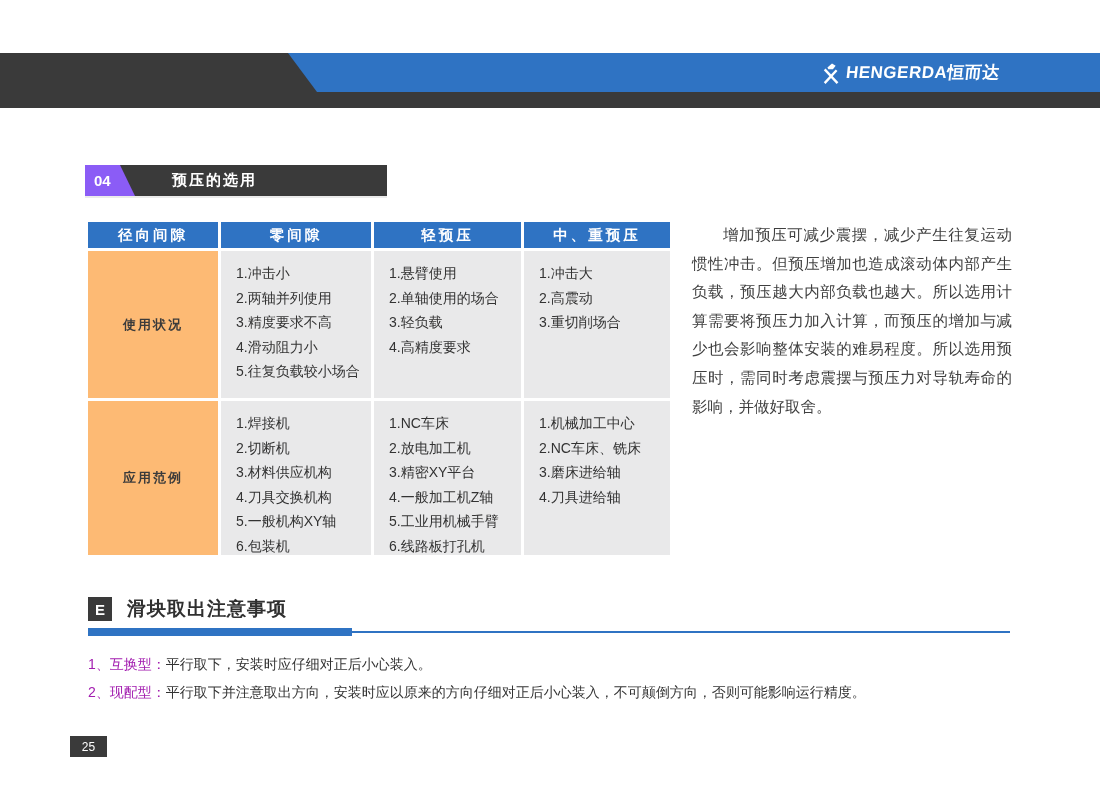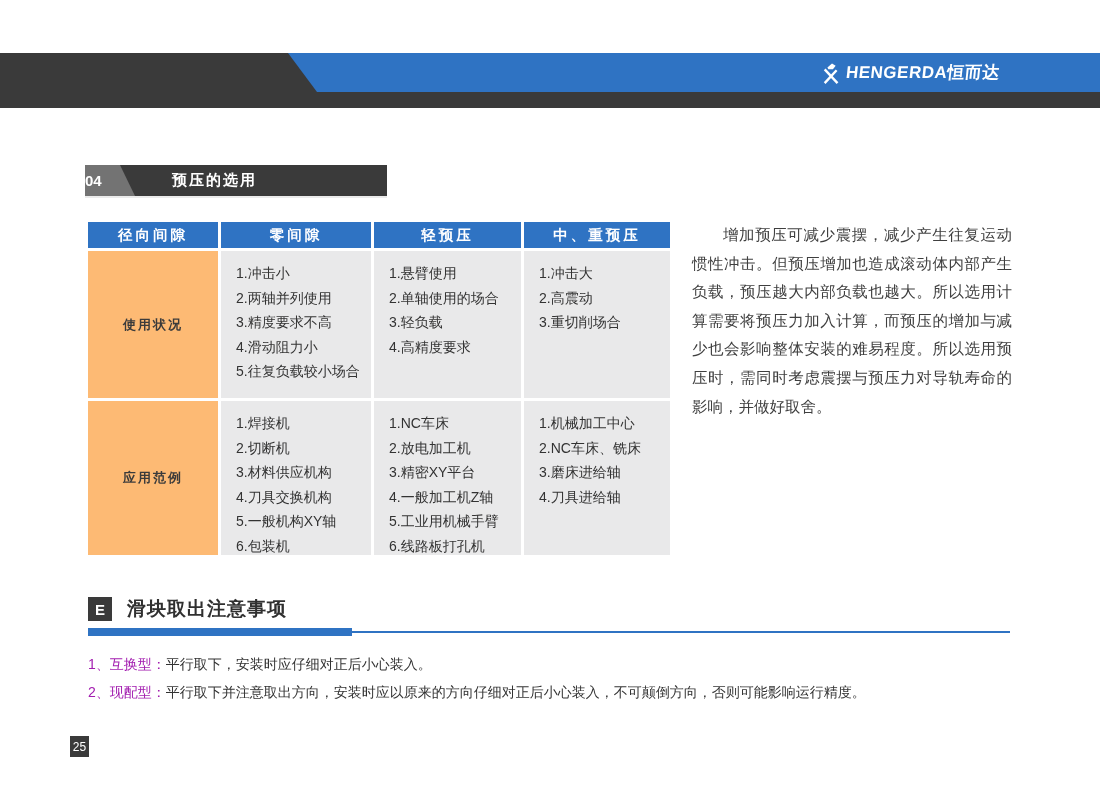--- a/index.html
+++ b/index.html
@@ -15,23 +15,23 @@
   .logo{position:absolute;right:100px;top:0;height:39px;display:flex;align-items:center;gap:3px;color:#fff;}
   .logo-text{font-size:17px;font-weight:bold;letter-spacing:.5px;transform:skewX(-6deg);white-space:nowrap;}
 
   
   .sec04{position:absolute;left:85px;top:165px;width:302px;height:31px;
          box-shadow:0 2px 0 rgba(0,0,0,.08);}
   .sec04-dark{position:absolute;left:33px;right:0;top:0;bottom:0;background:#3a3a3a;
               clip-path:polygon(0 0,100% 0,100% 100%,13px 100%);
               display:flex;align-items:center;color:#fff;font-weight:bold;font-size:15px;
               letter-spacing:2px;padding-left:54px;box-sizing:border-box;}
-  .sec04-num{position:absolute;left:0;top:0;width:50px;height:31px;background:#737373;
+  .sec04-num{position:absolute;left:0;top:0;width:50px;height:31px;background:#8b5cf6;
              clip-path:polygon(0 0,35px 0,50px 100%,0 100%);
-             display:flex;align-items:center;color:#fff;font-weight:bold;font-size:15px;
+             display:flex;align-items:center;color:#fff;font-weight:bold;font-size:15px;padding-left:9px;
              box-sizing:border-box;}
 
   
   .ptable{position:absolute;left:88px;top:222px;display:grid;
           grid-template-columns:130px 150px 147px 146px;
           grid-template-rows:26px 147px 154px;gap:3px;}
   .th{background:#2f73c3;color:#fff;font-size:14.5px;font-weight:bold;letter-spacing:3px;
       display:flex;align-items:center;justify-content:center;}
   .tl{background:#fdba74;color:#3b3b3b;font-size:13px;font-weight:bold;letter-spacing:2px;
       display:flex;align-items:center;justify-content:center;}
@@ -52,21 +52,21 @@
   .eline{display:flex;align-items:center;margin-top:6px;}
   .eline .thick{width:264px;height:8px;background:#2f73c3;}
   .eline .thin{flex:1;height:2px;background:#2f73c3;}
 
   
   .notes{position:absolute;left:88px;top:651px;width:950px;font-size:14px;color:#333;}
   .notes .nline{line-height:27.5px;}
   .blue-label{color:#a21caf;}
 
   
-  .pagenum{position:absolute;left:70px;top:736px;width:19px;height:21px;background:#3a3a3a;
+  .pagenum{position:absolute;left:70px;top:736px;width:37px;height:21px;background:#3a3a3a;
            color:#fff;font-size:12px;display:flex;align-items:center;justify-content:center;}
 </style>
 </head>
 <body>
 
 <div class="banner">
   <div class="banner-blue">
     <div class="logo">
       <span style="display:flex;">
         <svg width="22" height="22" viewBox="0 0 24 24">

